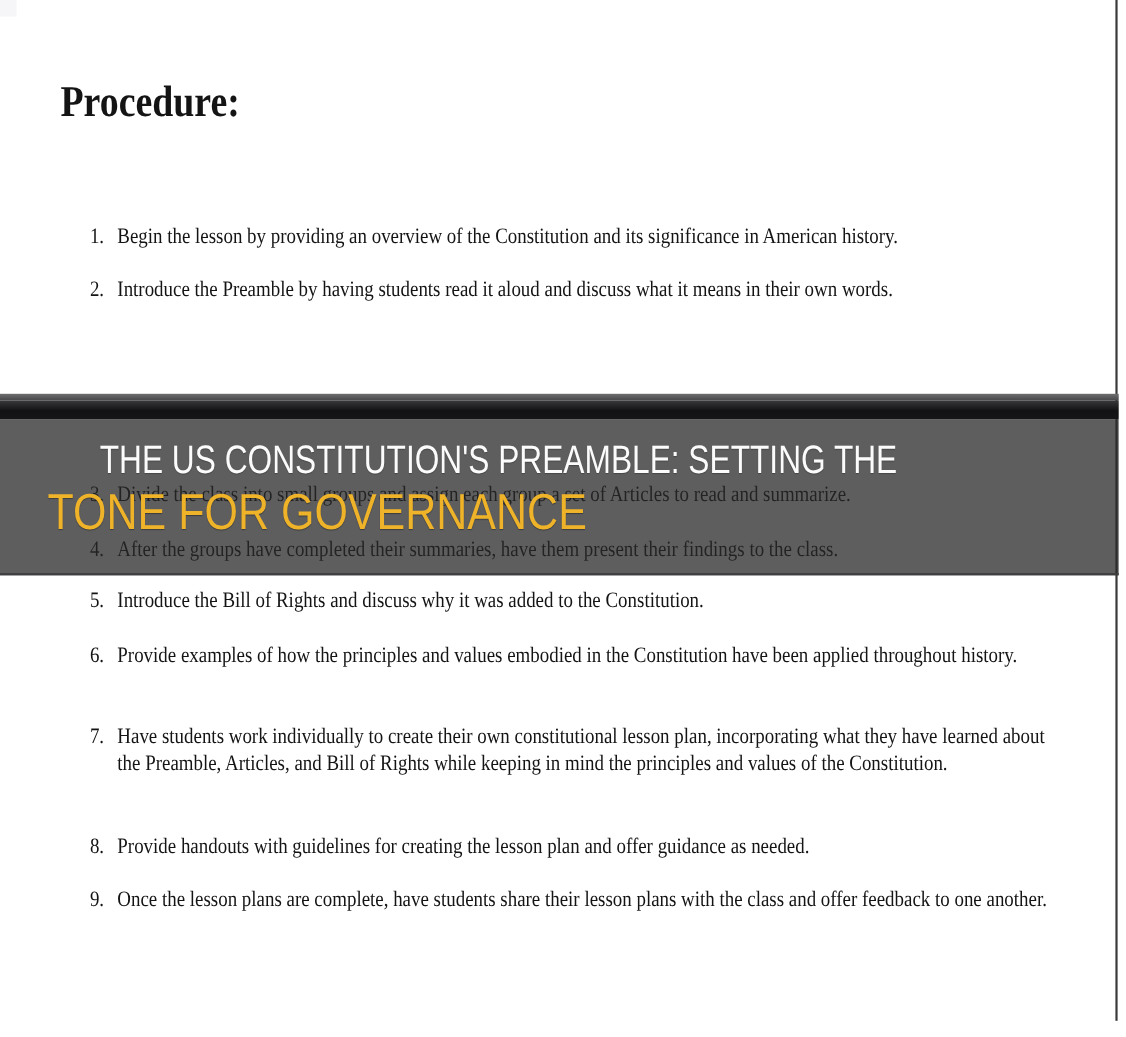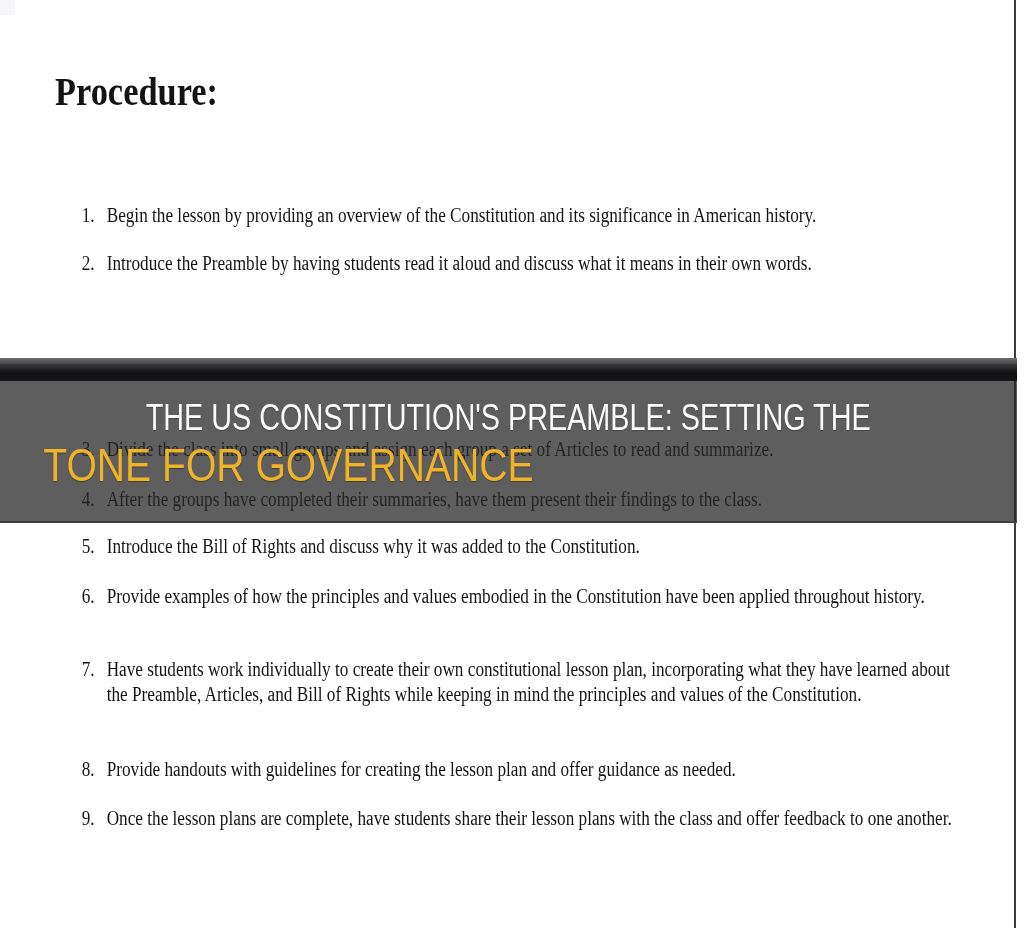--- a/index.html
+++ b/index.html
@@ -88,21 +88,20 @@
     left: 0; top: 381px;
     width: 1017px; height: 142px;
     background: rgba(40, 40, 42, 0.75);
     border-bottom: 2px solid #3f3f41;
     z-index: 2;
   }
   .banner-title-1 {
     position: absolute;
     left: 0; top: 19px;
     width: 100%;
-    text-align: center;
     font-family: "Liberation Sans", sans-serif;
     font-size: 36px;
     line-height: 1;
     color: #fbfbfb;
     white-space: nowrap;
     text-shadow: 0 1px 1px rgba(0,0,0,0.25);
   }
   .banner-title-1 > span {
     display: inline-block;
     transform: scaleX(0.80);

